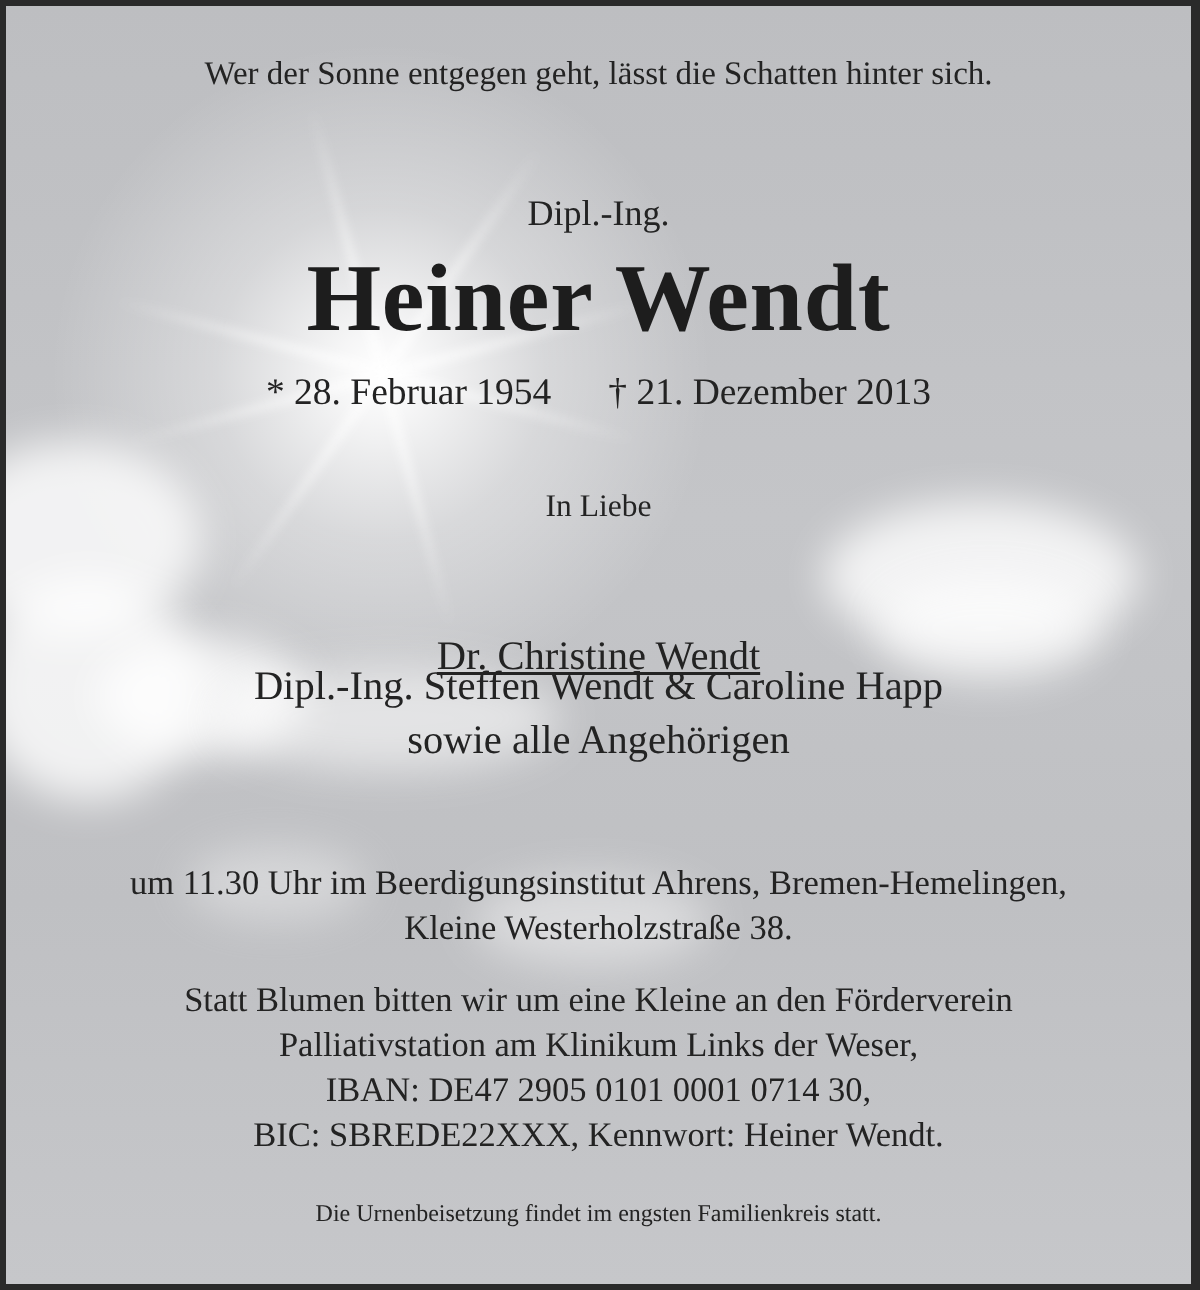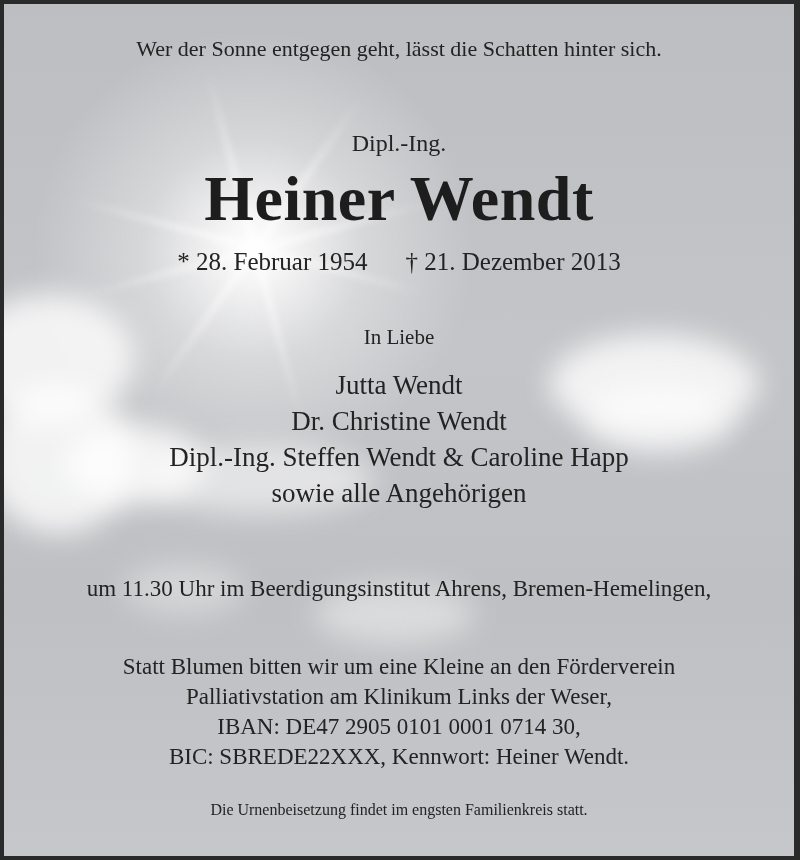--- a/index.html
+++ b/index.html
@@ -32,21 +32,21 @@
     }
     .t { position: absolute; left: 0; width: 790px; white-space: nowrap; }
     .quote { top: 32px; font-size: 22px; }
     .title-prefix { top: 126px; font-size: 24px; }
     .name { top: 158px; font-size: 64px; font-weight: bold; letter-spacing: 0.5px; color: #1d1d1d; }
     .dates { top: 244px; font-size: 25px; }
     .dates span { display: inline-block; }
     .dates .gap { width: 38px; }
     .inlove { top: 321px; font-size: 21px; }
     .fam { font-size: 27px; line-height: 36px; }
-    .fam1 { top: 363px; } .fam2 { top: 399px; } .fam3 { top: 435px; } .fam4 { top: 471px; }
+    .fam1 { top: 363px; } .fam2 { top: 415px; text-decoration: underline; } .fam3 { top: 435px; } .fam4 { top: 471px; }
     .block { font-size: 23px; line-height: 30px; }
     .f1 { top: 540px; } .f2 { top: 570px; } .f3 { top: 600px; }
     .d1 { top: 648px; } .d2 { top: 678px; } .d3 { top: 708px; } .d4 { top: 738px; }
     .urn { top: 797px; font-size: 16px; }
   </style>
 </head>
 <body>
 
 <div class="frame">
 
@@ -66,26 +66,26 @@
 
   <div class="content">
     <div class="t quote">Wer der Sonne entgegen geht, lässt die Schatten hinter sich.</div>
     <div class="t title-prefix">Dipl.-Ing.</div>
     <div class="t name">Heiner Wendt</div>
     <div class="t dates">
       <span>* 28. Februar 1954</span><span class="gap"></span><span>† 21. Dezember 2013</span>
     </div>
     <div class="t inlove">In Liebe</div>
 
-    <div class="t fam fam1">Jutta Wendt</div>
     <div class="t fam fam2">Dr. Christine Wendt</div>
     <div class="t fam fam3">Dipl.-Ing. Steffen Wendt &amp; Caroline Happ</div>
     <div class="t fam fam4">sowie alle Angehörigen</div>
 
     <div class="t block f2">um 11.30 Uhr im Beerdigungsinstitut Ahrens, Bremen-Hemelingen,</div>
+    <div class="t block f3">Kleine Westerholzstraße 38.</div>
 
     <div class="t block d1">Statt Blumen bitten wir um eine Kleine an den Förderverein</div>
     <div class="t block d2">Palliativstation am Klinikum Links der Weser,</div>
     <div class="t block d3">IBAN: DE47 2905 0101 0001 0714 30,</div>
     <div class="t block d4">BIC: SBREDE22XXX, Kennwort: Heiner Wendt.</div>
 
     <div class="t urn">Die Urnenbeisetzung findet im engsten Familienkreis statt.</div>
   </div>
 </div>
 

